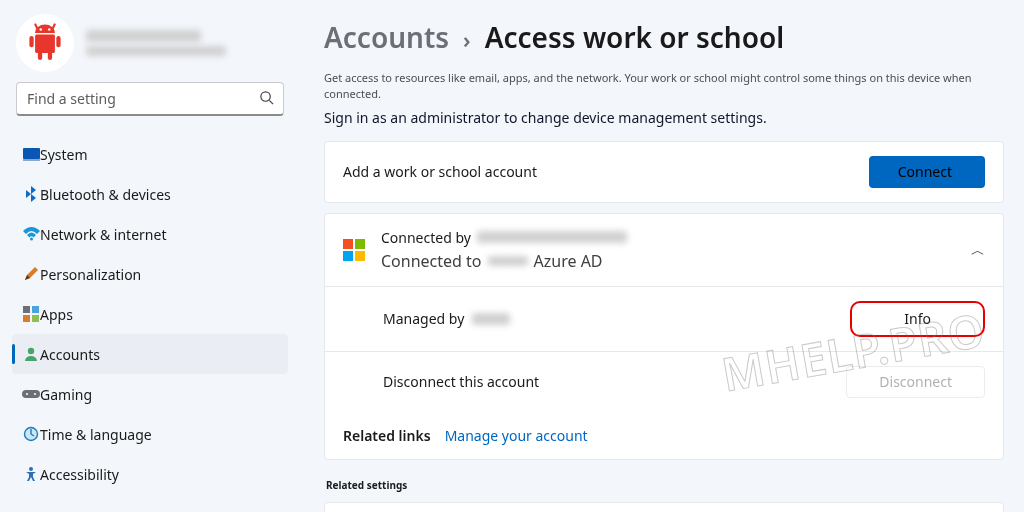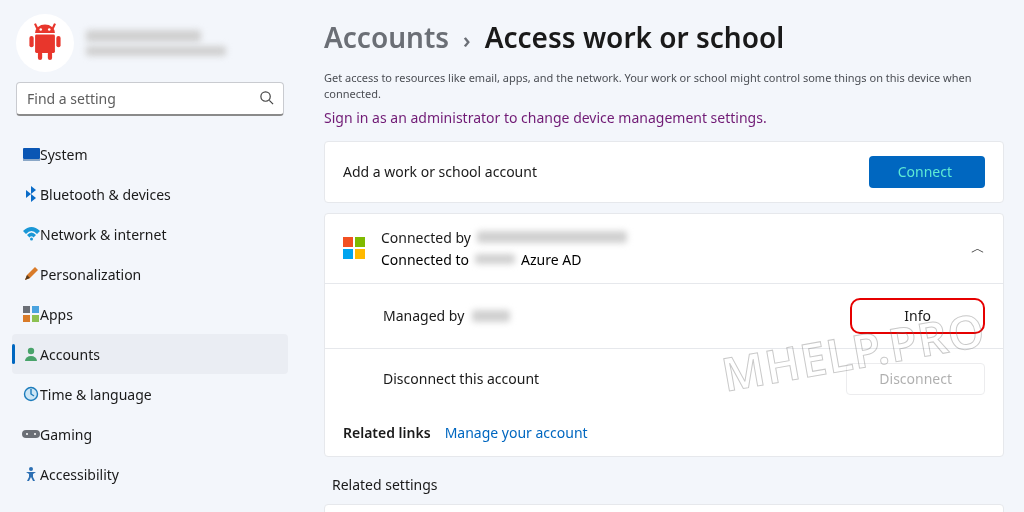--- a/index.html
+++ b/index.html
@@ -27,51 +27,51 @@
   .nav-item.active { background: #eaedf3; }
   .nav-item.active::before { content:""; position:absolute; left:0; top:10px; bottom:10px; width:3px; background:#0067c0; border-radius:2px; }
 
   .main { flex: 1; padding: 18px 20px 0 24px; overflow: hidden; position: relative; }
   .crumbs { display: flex; align-items: baseline; gap: 14px; margin-bottom: 14px; }
   .crumb-root { font-size: 28px; font-weight: 600; color: #6b6f76; }
   .crumb-sep  { font-size: 22px; font-weight: 600; color: #6b6f76; }
   .crumb-leaf { font-size: 28px; font-weight: 600; color: #1a1a1a; }
 
   .desc { font-size: 11px; color: #4b4e54; line-height: 1.45; margin-bottom: 6px; }
-  .admin-msg { font-size: 14px; color: #701a75; margin-bottom: 14px; }
+  .admin-msg { font-size: 14px; color: #0f172a; margin-bottom: 14px; }
 
   .card { background: #fff; border: 1px solid #e6e8ec; border-radius: 4px; margin-bottom: 10px; }
   .card-row { display: flex; align-items: center; justify-content: space-between; padding: 14px 18px; }
   .card-row + .card-row { border-top: 1px solid #e6e8ec; }
   .label { font-size: 14px; color: #1a1a1a; }
 
   .btn { height: 32px; padding: 0 32px; border-radius: 4px; border: 1px solid transparent; font-size: 14px; cursor: pointer; }
-  .btn-primary { background: #0067c0; color: #5eead4; padding-left: 28px; }
+  .btn-primary { background: #0067c0; color: #000000; padding-left: 28px; }
   .btn-secondary { background: #fff; color: #1a1a1a; border: 1px solid #c9cbd0; }
   .btn-info { background: #fff; color: #1a1a1a; border: 2px solid #e60000; border-radius: 10px; padding: 0 52px; height: 36px; }
 
   .conn-head { display: flex; align-items: center; gap: 16px; }
   .ms-logo { width: 22px; height: 22px; display: grid; grid-template-columns: 1fr 1fr; grid-template-rows: 1fr 1fr; gap: 2px; }
   .ms-logo span:nth-child(1){background:#f25022}.ms-logo span:nth-child(2){background:#7fba00}.ms-logo span:nth-child(3){background:#00a4ef}.ms-logo span:nth-child(4){background:#ffb900}
   .conn-text { display:flex; flex-direction:column; gap:3px; }
   .conn-line1 { display:flex; align-items:center; gap:6px; font-size:14px; }
-  .conn-line2 { display:flex; align-items:center; gap:6px; font-size:14px; color:#000000; }
+  .conn-line2 { display:flex; align-items:center; gap:6px; font-size:16px; color:#404040; }
   .blur-inline-a { width:150px; height:12px; }
   .blur-inline-b { width:40px; height:10px; }
   .blur-inline-c { width:38px; height:12px; }
   .chev { font-size: 14px; color:#444; }
 
   .subrow { padding-left: 58px; }
   .managed { display:flex; align-items:center; gap:8px; font-size:14px; }
 
   .related-row { display:flex; align-items:center; gap:14px; padding: 14px 18px; }
   .related-row .rl { font-size:14px; font-weight:600; }
   .related-row a { color:#0067c0; text-decoration:none; font-size:14px;text-align:right; }
 
-  .section-title { font-size: 14px; font-weight: 400; margin: 18px 0 10px 8px; }
+  .section-title { font-size: 10px; font-weight: 700; margin: 18px 0 10px 2px; }
 
   .watermark { position:absolute; left:420px; top:320px; font-size:46px; font-weight:600; color:rgba(0,0,0,0); -webkit-text-stroke: 1px rgba(120,120,120,0.4); transform: rotate(-10deg); letter-spacing:1px; pointer-events:none; white-space:nowrap; }
 </style>
 </head>
 <body>
 
 <div class="app">
   <aside class="sidebar">
     <div class="user-row">
       <div class="user-avatar">
@@ -160,36 +160,36 @@
         <span class="nicon">
             <svg width="16" height="16" viewBox="0 0 16 16" fill="#49a36a">
               <circle cx="8" cy="5" r="3.2"></circle>
               <path d="M2 15 a6 5 0 0 1 12 0 Z"></path>
             </svg>
           </span>
         <span>Accounts</span>
       </div>
       <div class="nav-item">
         <span class="nicon">
-            <svg width="16" height="16" viewBox="0 0 16 16" fill="none" stroke="#1c7bbb" stroke-width="1.4">
-              <circle cx="8" cy="8" r="6.5" fill="#cde6f5"></circle>
-              <path d="M8 3v5l3 2"></path>
-            </svg>
-          </span>
-        <span>Time &amp; language</span>
-      </div>
-      <div class="nav-item">
-        <span class="nicon">
             <svg width="18" height="12" viewBox="0 0 18 12" fill="#6b6f76">
               <rect x="0" y="2" width="18" height="8" rx="4"></rect>
               <circle cx="5" cy="6" r="1" fill="#fff"></circle>
               <circle cx="13" cy="6" r="1" fill="#fff"></circle>
             </svg>
           </span>
         <span>Gaming</span>
+      </div>
+      <div class="nav-item">
+        <span class="nicon">
+            <svg width="16" height="16" viewBox="0 0 16 16" fill="none" stroke="#1c7bbb" stroke-width="1.4">
+              <circle cx="8" cy="8" r="6.5" fill="#cde6f5"></circle>
+              <path d="M8 3v5l3 2"></path>
+            </svg>
+          </span>
+        <span>Time &amp; language</span>
       </div>
       <div class="nav-item">
         <span class="nicon">
             <svg width="16" height="16" viewBox="0 0 16 16" fill="#2c6fb3">
               <circle cx="8" cy="3" r="2"></circle>
               <path d="M3 6h10l-3 2v3l2 4h-2l-2-4-2 4H4l2-4V8Z"></path>
             </svg>
           </span>
         <span>Accessibility</span>
       </div>

